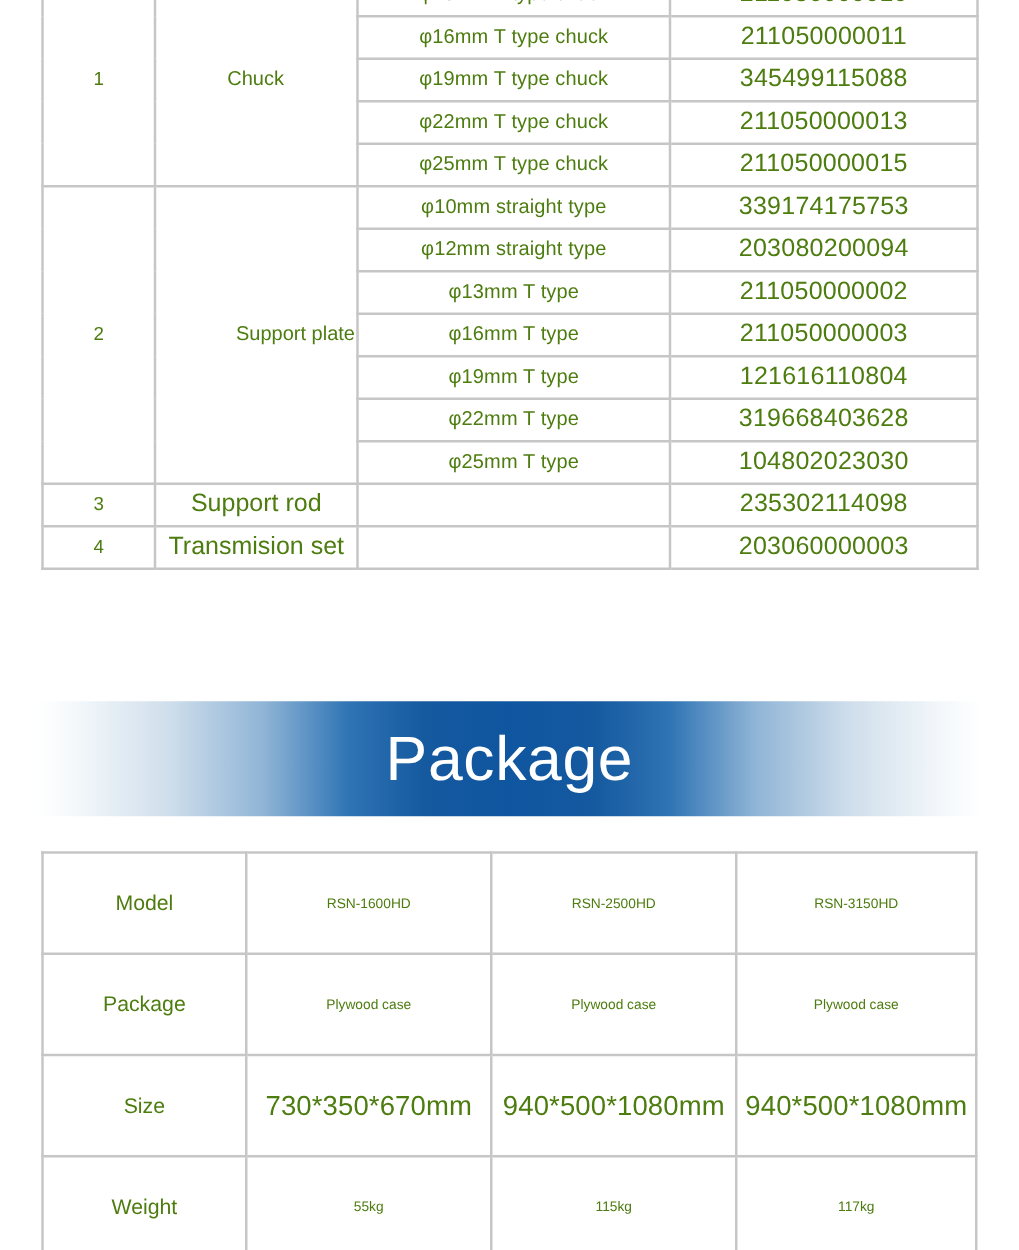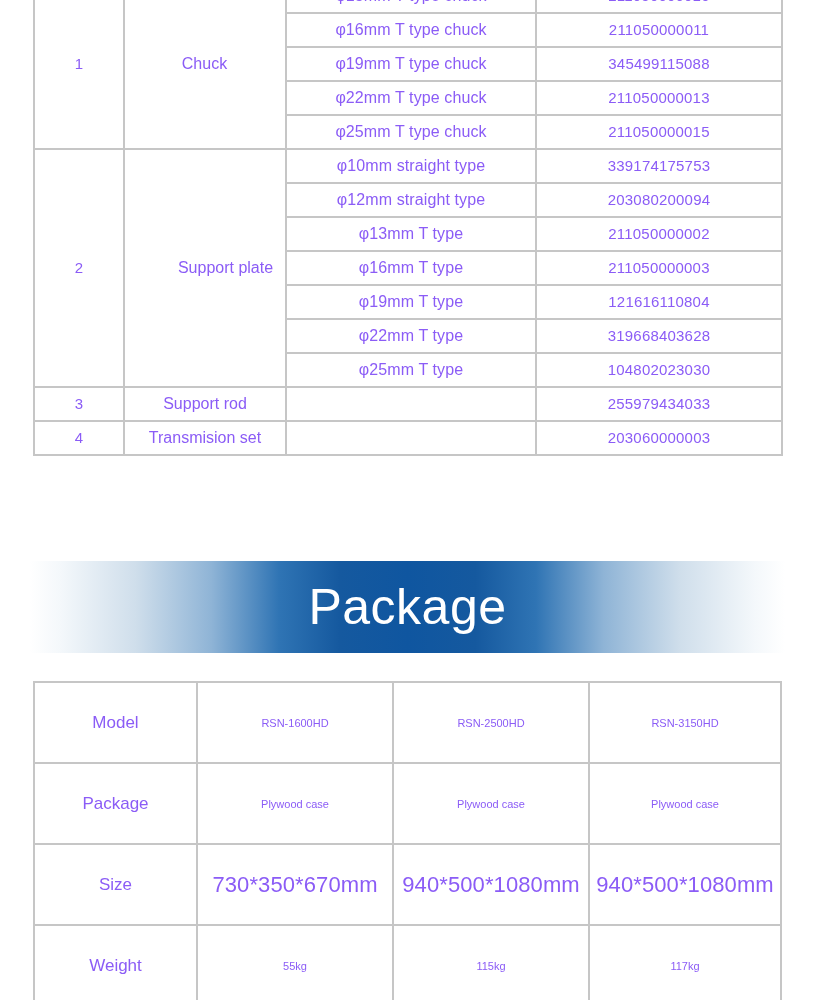--- a/index.html
+++ b/index.html
@@ -26,51 +26,51 @@
   table.grid {
     border-collapse: collapse;
     table-layout: fixed;
     width: 100%;
   }
   table.grid td {
     border: 2px solid #c6c6c6;
     text-align: center;
     vertical-align: middle;
     background: #ffffff;
-    color: #8b5cf6;
+    color: #4d7c0f;
   }
 
   
   #accessories-table col.c-no    { width: 90px; }
   #accessories-table col.c-name  { width: 162px; }
   #accessories-table col.c-spec  { width: 250px; }
   #accessories-table col.c-code  { width: 246px; }
 
   #accessories-table td {
     height: 30px;
     font-size: 15.5px;
     line-height: 1.18;
   }
   #accessories-table td.cell-no   { font-size: 15px; }
-  #accessories-table td.cell-name { font-size: 16px; }
+  #accessories-table td.cell-name { font-size: 20px; }
   #accessories-table td.cell-spec { font-size: 16px; letter-spacing: .1px; }
-  #accessories-table td.cell-code { font-size: 15px; letter-spacing: .2px; }
+  #accessories-table td.cell-code { font-size: 20px; letter-spacing: .2px; }
 
   #accessories-table td.group-name {
     font-size: 16px;
     line-height: 1.35;
     padding-left: 14px;
     text-align: left;
   }
   #accessories-table td.group-name.single {
     text-align: center;
     padding-left: 0;
   }
   #accessories-table td.tall-name {
-    text-align: center;
+    text-align: right;
     padding-left: 42px;
   }
 
   
   #package-banner {
     position: absolute;
     left: 30px;
     top: 561px;
     width: 755px;
     height: 92px;
@@ -181,21 +181,21 @@
           <td class="cell-code">319668403628</td>
         </tr>
         <tr>
           <td class="cell-spec">φ25mm T type</td>
           <td class="cell-code">104802023030</td>
         </tr>
         <tr>
           <td class="cell-no">3</td>
           <td class="cell-name">Support rod</td>
           <td class="cell-spec"></td>
-          <td class="cell-code">255979434033</td>
+          <td class="cell-code">235302114098</td>
         </tr>
         <tr>
           <td class="cell-no">4</td>
           <td class="cell-name">Transmision set</td>
           <td class="cell-spec"></td>
           <td class="cell-code">203060000003</td>
         </tr>
       </tbody>
   </table>
 </div>

